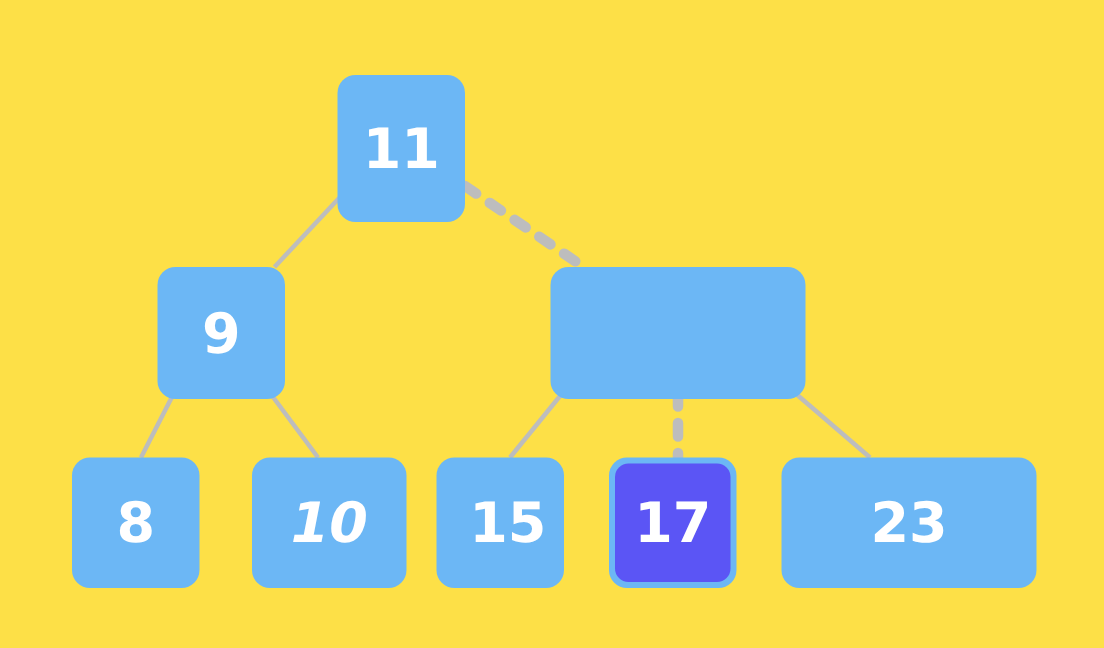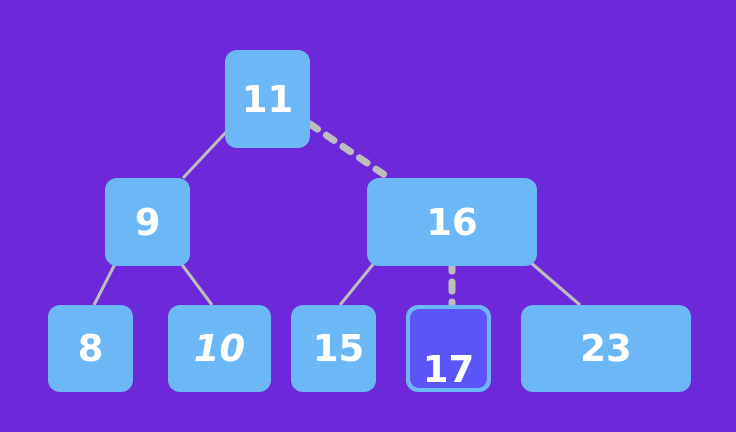--- a/index.html
+++ b/index.html
@@ -4,21 +4,21 @@
 <style>
   html, body {
     margin: 0;
     padding: 0;
     background: #000000;
   }
   #canvas {
     position: relative;
     width: 736px;
     height: 432px;
-    background: #6d28d9;
+    background: #fde047;
     overflow: hidden;
     font-family: "DejaVu Sans", sans-serif;
   }
   #edge-layer {
     position: absolute;
     left: 0;
     top: 0;
     width: 736px;
     height: 432px;
     pointer-events: none;
@@ -36,21 +36,21 @@
   }
   .node.highlight {
     background: #6cb7f5;
     padding: 4px;
   }
   .node.highlight .cellwrap {
     background: #5b55f5;
     border-radius: 9px;
     display: flex;
     flex-direction: row;
-    align-items: flex-end;
+    align-items: center;
     width: 100%;
     height: 100%;
   }
   .cellwrap-plain {
     display: flex;
     flex-direction: row;
     align-items: stretch;
     width: 100%;
     height: 100%;
   }
@@ -96,21 +96,20 @@
           <div class="cell">11</div>
         </div>
       </div>
       <div class="node normal" style="left: 105px; top: 178px; width: 85px; height: 88px;">
         <div class="cellwrap-plain">
           <div class="cell">9</div>
         </div>
       </div>
       <div class="node normal" style="left: 367px; top: 178px; width: 170px; height: 88px;">
         <div class="cellwrap-plain">
-          <div class="cell">16</div>
         </div>
       </div>
       <div class="node normal" style="left: 48px; top: 305px; width: 85px; height: 87px;">
         <div class="cellwrap-plain">
           <div class="cell">8</div>
         </div>
       </div>
       <div class="node normal" style="left: 168px; top: 305px; width: 103px; height: 87px; font-style: italic;">
         <div class="cellwrap-plain">
           <div class="cell">10</div>

